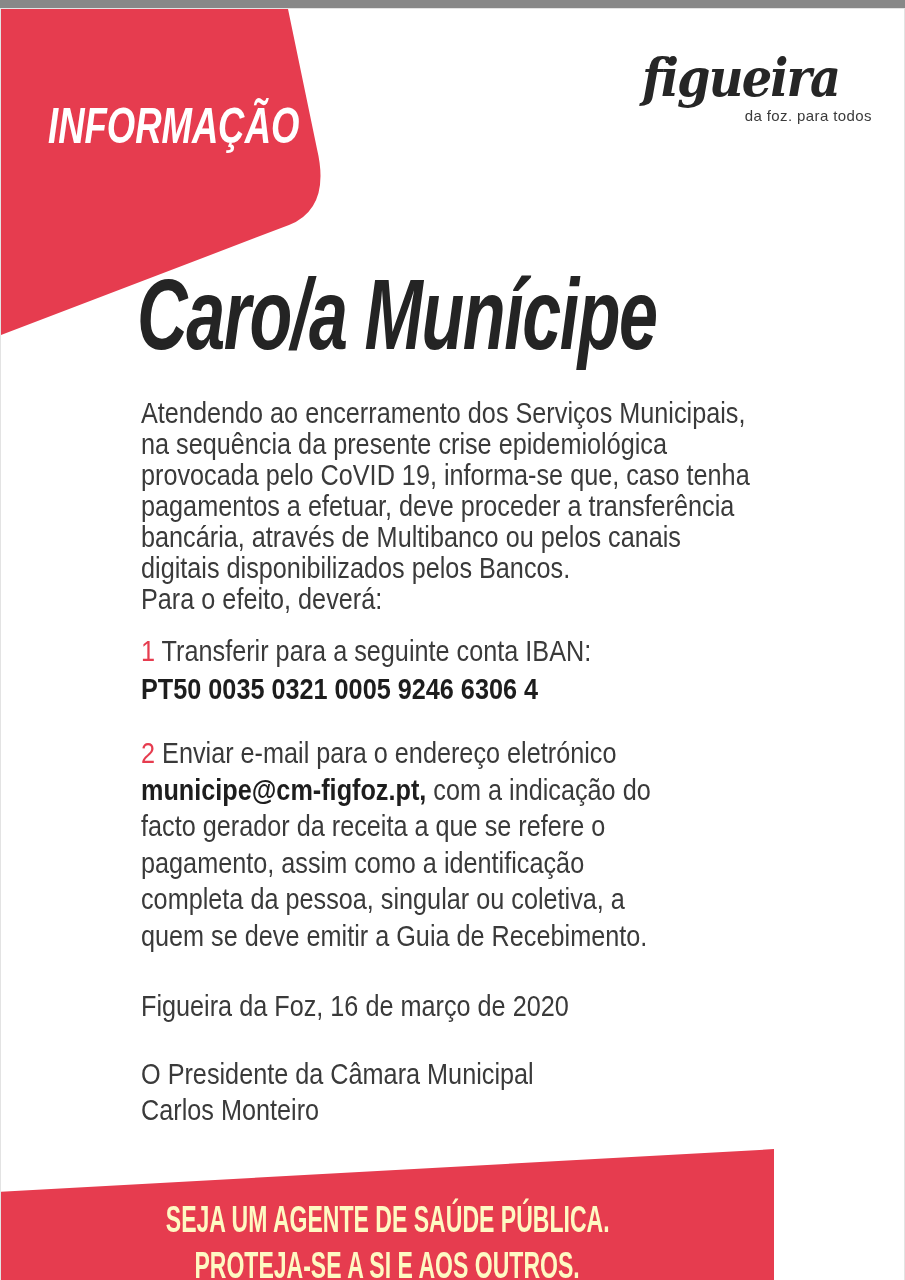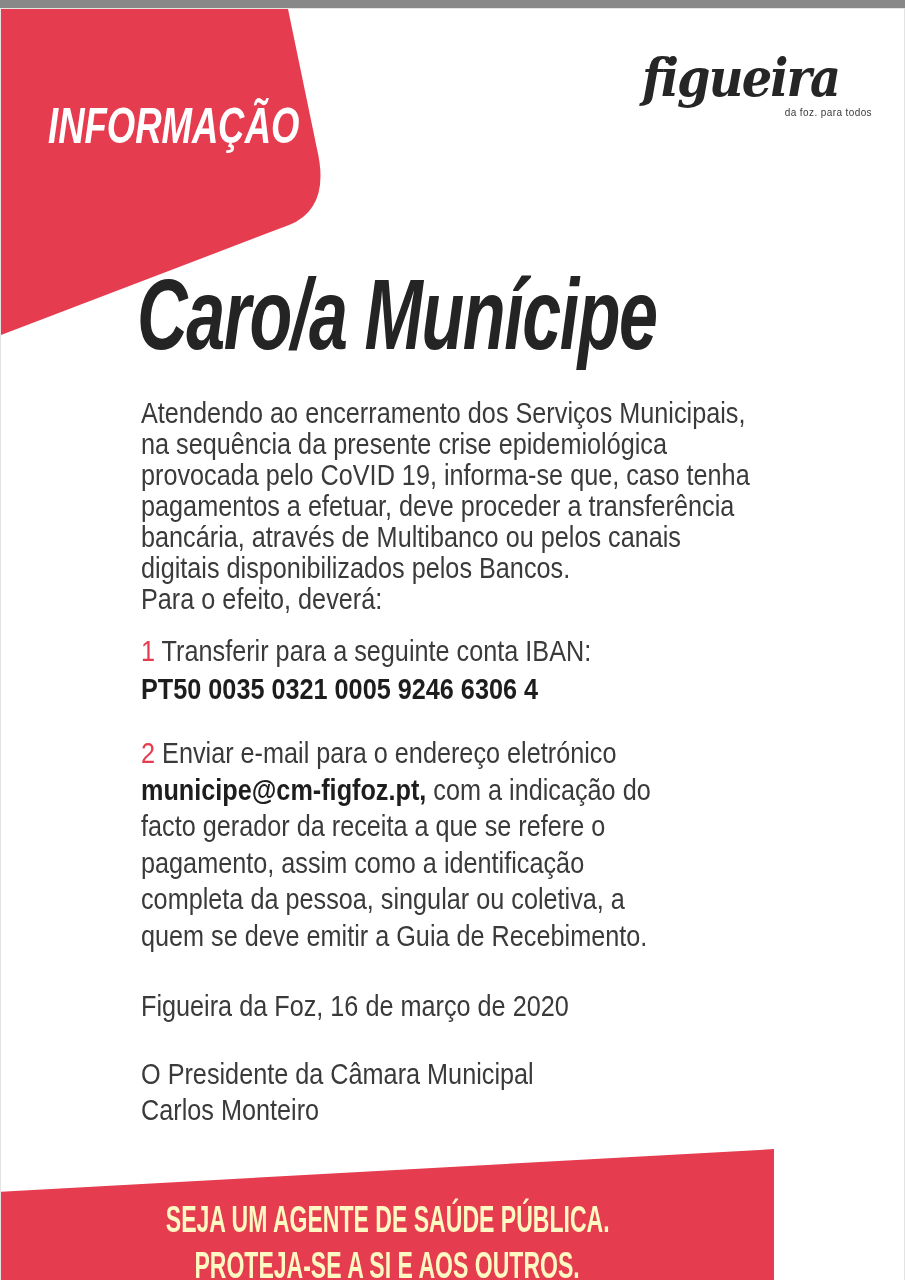--- a/index.html
+++ b/index.html
@@ -18,21 +18,21 @@
     font-size:50px; line-height:1; white-space:nowrap;
     transform:scaleX(0.73); transform-origin:left top;
   }
   .logo { position:absolute; left:641px; top:40px; width:230px; }
   .logo-script {
     font-family:"DejaVu Serif", serif; font-style:italic; font-weight:bold;
     font-size:52px; line-height:1.1; color:#262626; letter-spacing:-2px;
     transform:scaleX(0.92); transform-origin:left top; white-space:nowrap;
   }
   .logo-tagline {
-    margin-top:1px; text-align:right; font-size:10px; color:#3a3a3a;
+    margin-top:1px; text-align:right; font-size:15px; color:#3a3a3a;
     letter-spacing:0.4px; white-space:nowrap;
   }
   .salutation {
     position:absolute; left:136px; top:255px;
     font-size:100px; line-height:1; font-weight:bold; font-style:italic;
     color:var(--ink); letter-spacing:-2px; white-space:nowrap;
     transform:scaleX(0.70); transform-origin:left top;
   }
   .textblock {
     position:absolute; left:140px; color:var(--body);

